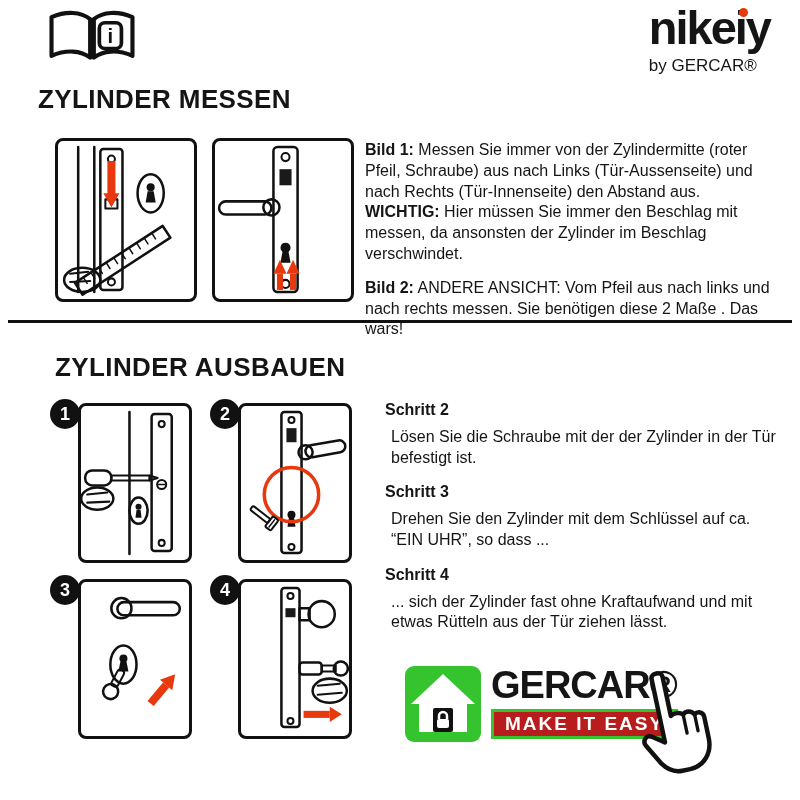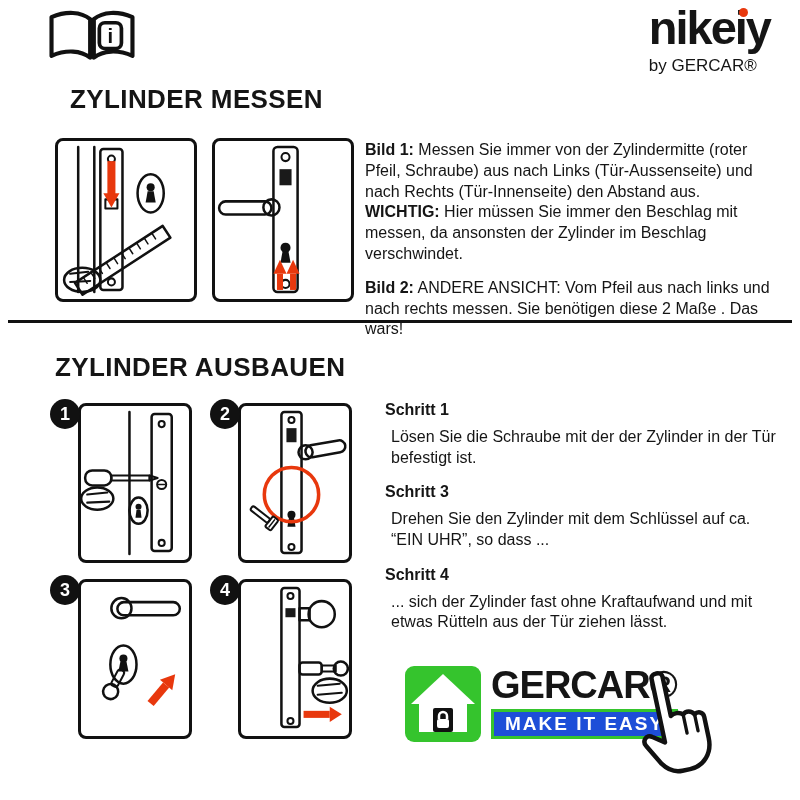--- a/index.html
+++ b/index.html
@@ -13,21 +13,21 @@
 
   
   .manual-icon{ position:absolute; left:46px; top:8px; width:92px; height:60px; }
   .brand-block{ position:absolute; right:30px; top:4px; text-align:left; }
   .brand{ position:relative; display:inline-block; font-size:47px; font-weight:800; letter-spacing:-2px; line-height:1; }
   .brand-dot{ position:absolute; right:22px; top:4px; width:9px; height:9px; border-radius:50%; background:var(--red); }
   .byline{ font-size:17px; font-weight:400; margin-top:5px; }
 
   
   .sec-title{ position:absolute; margin:0; font-size:26px; font-weight:800; letter-spacing:.4px; }
-  #title-messen{ left:70px; top:84px; }
+  #title-messen{ left:38px; top:84px; }
   #title-ausbauen{ left:55px; top:352px; }
 
   
   .figure-box{ position:absolute; width:142px; height:164px; border:3.5px solid #111; border-radius:8px; background:#fff; }
   #fig1{ left:55px; top:138px; }
   #fig2{ left:212px; top:138px; }
   .figure-box svg{ width:100%; height:100%; display:block; }
 
   .messen-text{ position:absolute; left:365px; top:140px; width:430px; font-size:16px; line-height:1.3; }
   .messen-text p{ margin:0 16px 13px 0; }
@@ -51,21 +51,21 @@
   .steps-text{ position:absolute; left:385px; top:400px; width:405px; font-size:16px; line-height:1.3; }
   .step-entry{ margin-bottom:14px; }
   .step-label{ margin:0 0 2px 0; font-weight:800; }
   .step-text{ margin:6px; }
 
   
   .footer-logo{ position:absolute; left:405px; top:666px; display:flex; gap:10px; align-items:flex-start; }
   .house-tile{ width:76px; height:76px; border-radius:9px; background:var(--green); display:flex; align-items:center; justify-content:center; }
   .footer-textcol{ display:flex; flex-direction:column; align-items:flex-start; }
   .footer-brand{ font-size:38px; font-weight:800; letter-spacing:-1px; line-height:1; }
-  .footer-tagline{ margin-top:5px; background:#1d4ed8; border:3px solid var(--green); color:#fff; font-weight:700; font-size:19px; letter-spacing:2px; padding:1px 11px; }
+  .footer-tagline{ margin-top:5px; background:#b91c1c; border:3px solid var(--green); color:#fff; font-weight:700; font-size:19px; letter-spacing:2px; padding:1px 11px; }
   .hand-cursor{ position:absolute; left:636px; top:668px; width:80px; height:112px; transform:rotate(-12deg); }
 
   .ink-stroke{ stroke:#111; fill:none; stroke-linecap:round; stroke-linejoin:round; }
 </style>
 </head>
 <body>
 
 <div class="page">
 
   <div class="manual-icon">
@@ -260,21 +260,21 @@
       </g>
       <g>
         <rect x="62" y="128" width="26" height="7" style="fill:var(--red)"></rect>
         <polygon points="88,124 88,139 100,131.5" style="fill:var(--red)"></polygon>
       </g>
     </svg>
   </div>
 
   <div class="steps-text">
     <div class="step-entry">
-      <p class="step-label">Schritt 1</p>
+      <p class="step-label">Schritt 2</p>
       <p class="step-text">Lösen Sie die Schraube mit der der Zylinder in der Tür befestigt ist.</p>
     </div>
     <div class="step-entry">
       <p class="step-label">Schritt 3</p>
       <p class="step-text">Drehen Sie den Zylinder mit dem Schlüssel auf ca. “EIN UHR”, so dass ...</p>
     </div>
     <div class="step-entry">
       <p class="step-label">Schritt 4</p>
       <p class="step-text">... sich der Zylinder fast ohne Kraftaufwand und mit etwas Rütteln aus der Tür ziehen lässt.</p>
     </div>

